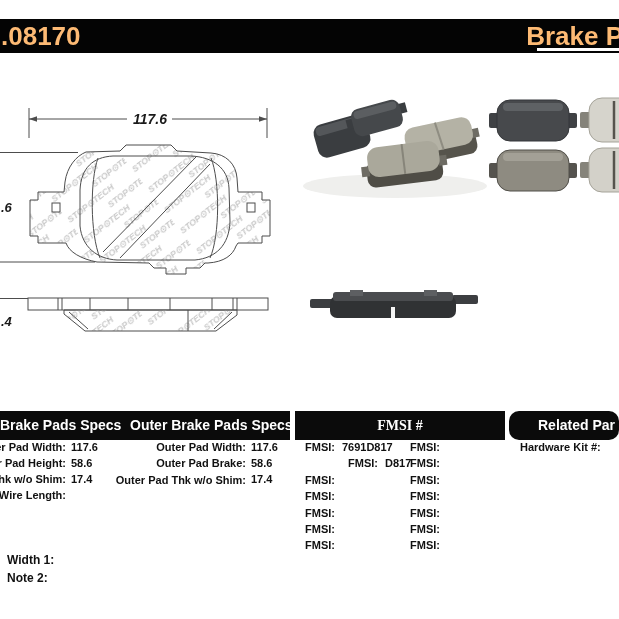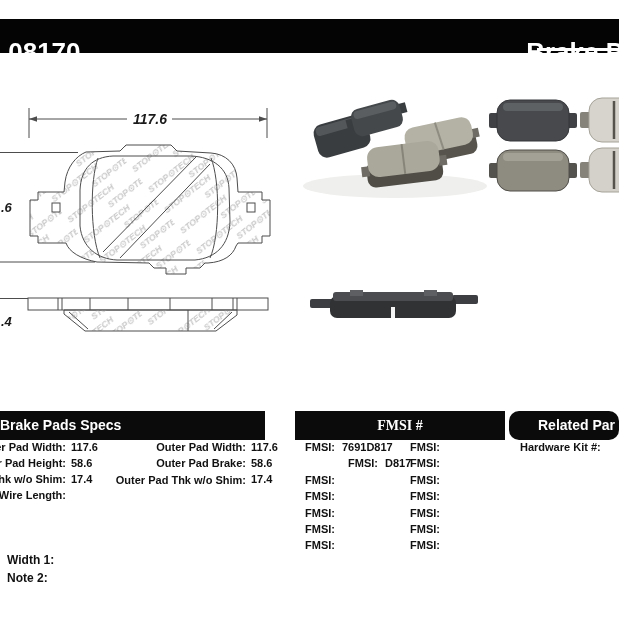--- a/index.html
+++ b/index.html
@@ -1,21 +1,21 @@
 <!DOCTYPE html>
 <html><head>
 <meta charset="utf-8">
 <style>
   html,body{margin:0;padding:0;}
   #screen{position:relative;width:619px;height:619px;background:#ffffff;overflow:hidden;
           font-family:"Liberation Sans",sans-serif;}
   .abs{position:absolute;}
   
   .top-bar{position:absolute;left:0;top:19px;width:619px;height:34px;background:#040404;}
-  .bar-text{position:absolute;top:16px;height:36px;line-height:34px;color:#ffffff;
+  .bar-text{position:absolute;top:0;height:36px;line-height:34px;color:#fdba74;
             font-weight:bold;font-size:26px;white-space:nowrap;}
   .bar-underline{position:absolute;left:537px;top:29px;width:82px;height:3px;background:#ffffff;}
   
   .hdr{position:absolute;top:411px;height:29px;background:#0b0b0b;color:#ffffff;
        font-weight:bold;font-size:14px;line-height:29px;white-space:nowrap;}
   .hdr span{position:absolute;top:0;line-height:29px;}
   
   .cell{position:absolute;font-size:11px;font-weight:bold;color:#111111;
         white-space:nowrap;line-height:13px;}
   .val-gap{margin-left:7px;}
@@ -158,22 +158,23 @@
       <rect x="310" y="299" width="24" height="9" rx="2" fill="#3c3e41"></rect>
       <rect x="452" y="295" width="26" height="9" rx="2" fill="#3c3e41"></rect>
       <rect x="330" y="296" width="126" height="22" rx="7" fill="#303234"></rect>
       <rect x="333" y="292" width="120" height="9" rx="3" fill="#4a4c4f"></rect>
       <rect x="350" y="290" width="13" height="6" fill="#5d5f62"></rect>
       <rect x="424" y="290" width="13" height="6" fill="#5d5f62"></rect>
       <rect x="391" y="307" width="4" height="11" fill="#f5f5f5"></rect>
     </g>
   </svg>
 
-  <div class="hdr" style="left:0;width:265px;">
+  <div class="hdr" style="left:0;width:290px;">
     <span style="left:0;">Brake Pads Specs</span>
+    <span style="left:130px;">Outer Brake Pads Specs</span>
   </div>
   <div class="hdr" style="left:295px;width:210px;text-align:center;font-family:Liberation Serif, serif;">
     <span style="position:static;">FMSI #</span>
   </div>
   <div class="hdr" style="left:509px;width:110px;border-radius:10px;">
     <span style="left:29px;">Related Par</span>
   </div>
 
   <div class="cell" style="right:553px;top:441px;">ner Pad Width:</div>
   <div class="cell" style="left:71px;top:441px;">117.6</div>

